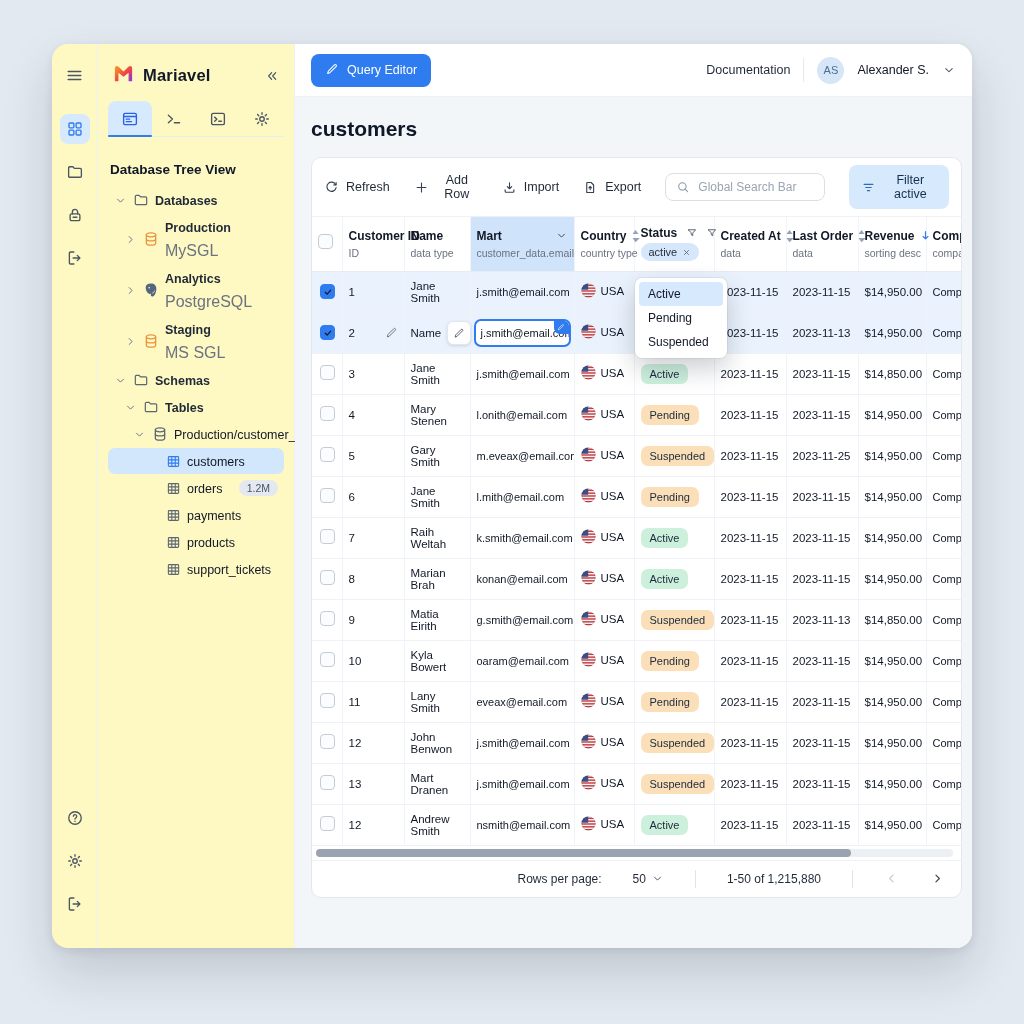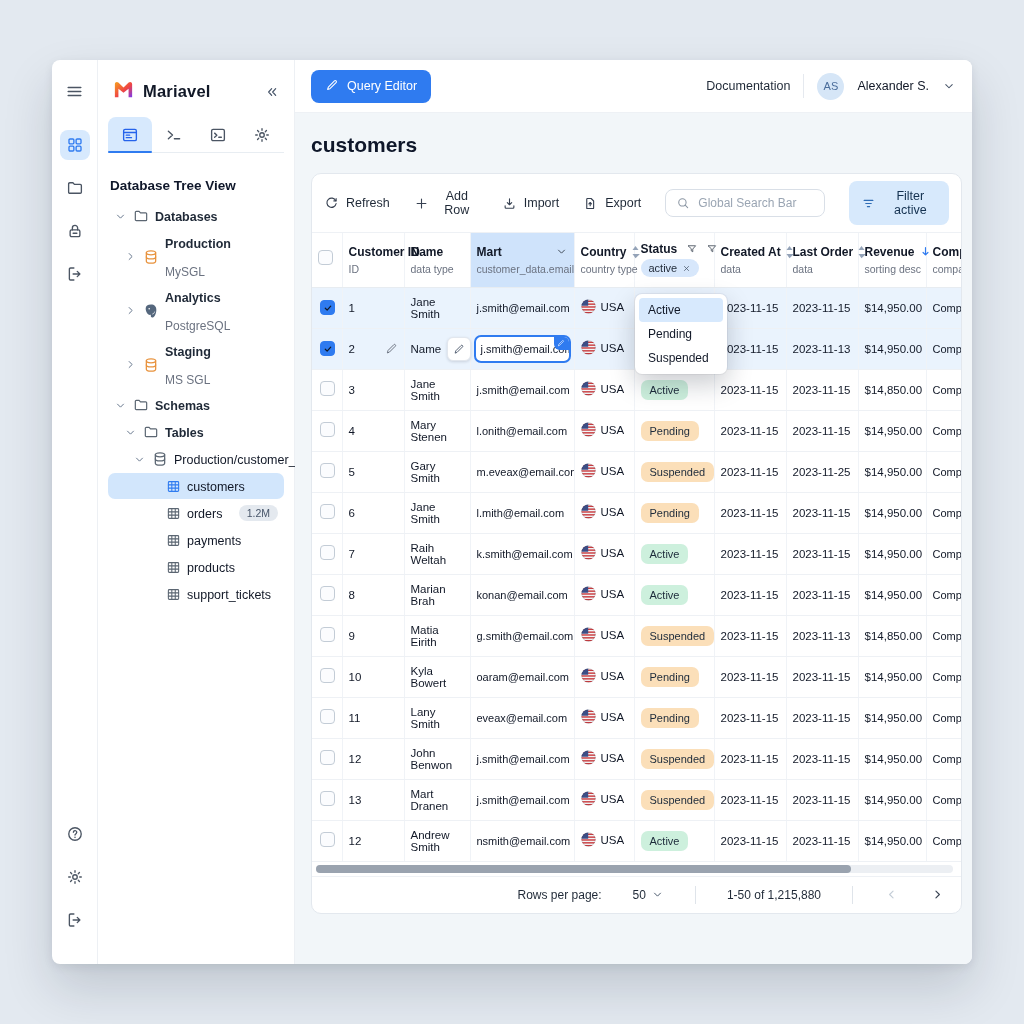--- a/index.html
+++ b/index.html
@@ -1,20 +1,20 @@
 <!DOCTYPE html>
 <html><head>
 <meta charset="utf-8">
 <style>
   * { box-sizing: border-box; margin: 0; padding: 0; }
   html,body { width:1024px; height:1024px; }
   body { font-family:"Liberation Sans",sans-serif; background:#e3e9f0; position:relative; overflow:hidden; }
 
-  .app { position:absolute; left:52px; top:60px; width:920px; height:904px; background:#ffffff;
-         border-radius:8px; box-shadow:0 24px 50px rgba(15,23,42,.16),0 3px 10px rgba(15,23,42,.08);
+  .app { position:absolute; left:52px; top:44px; width:920px; height:904px; background:#fef9c3;
+         border-radius:16px; box-shadow:0 24px 50px rgba(15,23,42,.16),0 3px 10px rgba(15,23,42,.08);
          display:flex; overflow:hidden; }
 
   
   .rail { width:46px; border-right:1px solid #edf0f4; display:flex; flex-direction:column; align-items:center; padding:16px 0 16px; flex:none; }
   .rail-btn { width:30px; height:30px; display:flex; align-items:center; justify-content:center; color:#4b5563; border-radius:8px; margin-bottom:13px; cursor:pointer; }
   .rail-btn.active { background:#d7e9fd; color:#2f7bf0; }
   .rail-hamburger { margin-bottom:24px; }
   .rail-spacer { flex:1; }
 
   
@@ -26,21 +26,21 @@
   .sb-tab { flex:1; display:flex; align-items:center; justify-content:center; padding:9px 0 8px; color:#4b5563; cursor:pointer; position:relative; }
   .sb-tab.active { background:#d7e9fd; border-radius:8px 8px 0 0; color:#2563eb; }
   .sb-tab.active:after { content:""; position:absolute; left:0; right:0; bottom:-1px; height:2.5px; background:#2f7bf0; border-radius:2px; }
   .sb-title { font-weight:bold; font-size:13.5px; color:#0f172a; margin:12px 2px 10px; }
   .titem { display:flex; align-items:center; gap:6px; padding:4px 6px; border-radius:7px; margin-bottom:1px; cursor:pointer; }
   .titem.selected { background:#d2e6fc; }
   .tchev { color:#64748b; display:flex; flex:none; }
   .ticon { display:flex; flex:none; color:#5b6672; }
   .tlabel { font-size:12.5px; color:#1f2937; font-weight:bold; }
   .tlabel.plain { font-weight:normal; color:#111827; }
-  .tsub { font-size:12px; color:#6b7280; margin-top:13px; }
+  .tsub { font-size:16px; color:#6b7280; margin-top:6px; }
   .tbadge { margin-left:auto; background:#e4e9ef; color:#475569; font-size:10.5px; border-radius:10px; padding:2px 8px; }
 
   
   .main { flex:1; display:flex; flex-direction:column; min-width:0; }
   .topbar { height:52px; display:flex; align-items:center; padding:0 16px; background:#fff; flex:none; }
   .qe-btn { background:#2f7bf0; color:#fff; border:none; border-radius:8px; padding:8px 14px; font-size:12.5px; display:flex; gap:8px; align-items:center; cursor:pointer; font-family:inherit; }
   .tb-right { margin-left:auto; display:flex; align-items:center; gap:13px; font-size:12.5px; color:#1f2937; }
   .vdiv { width:1px; height:24px; background:#e5e9ef; }
   .avatar { width:27px; height:27px; border-radius:50%; background:#d6e6f7; color:#4a6d9b; font-size:11px; display:flex; align-items:center; justify-content:center; }
   .uname { font-size:12.5px; color:#111827; }

